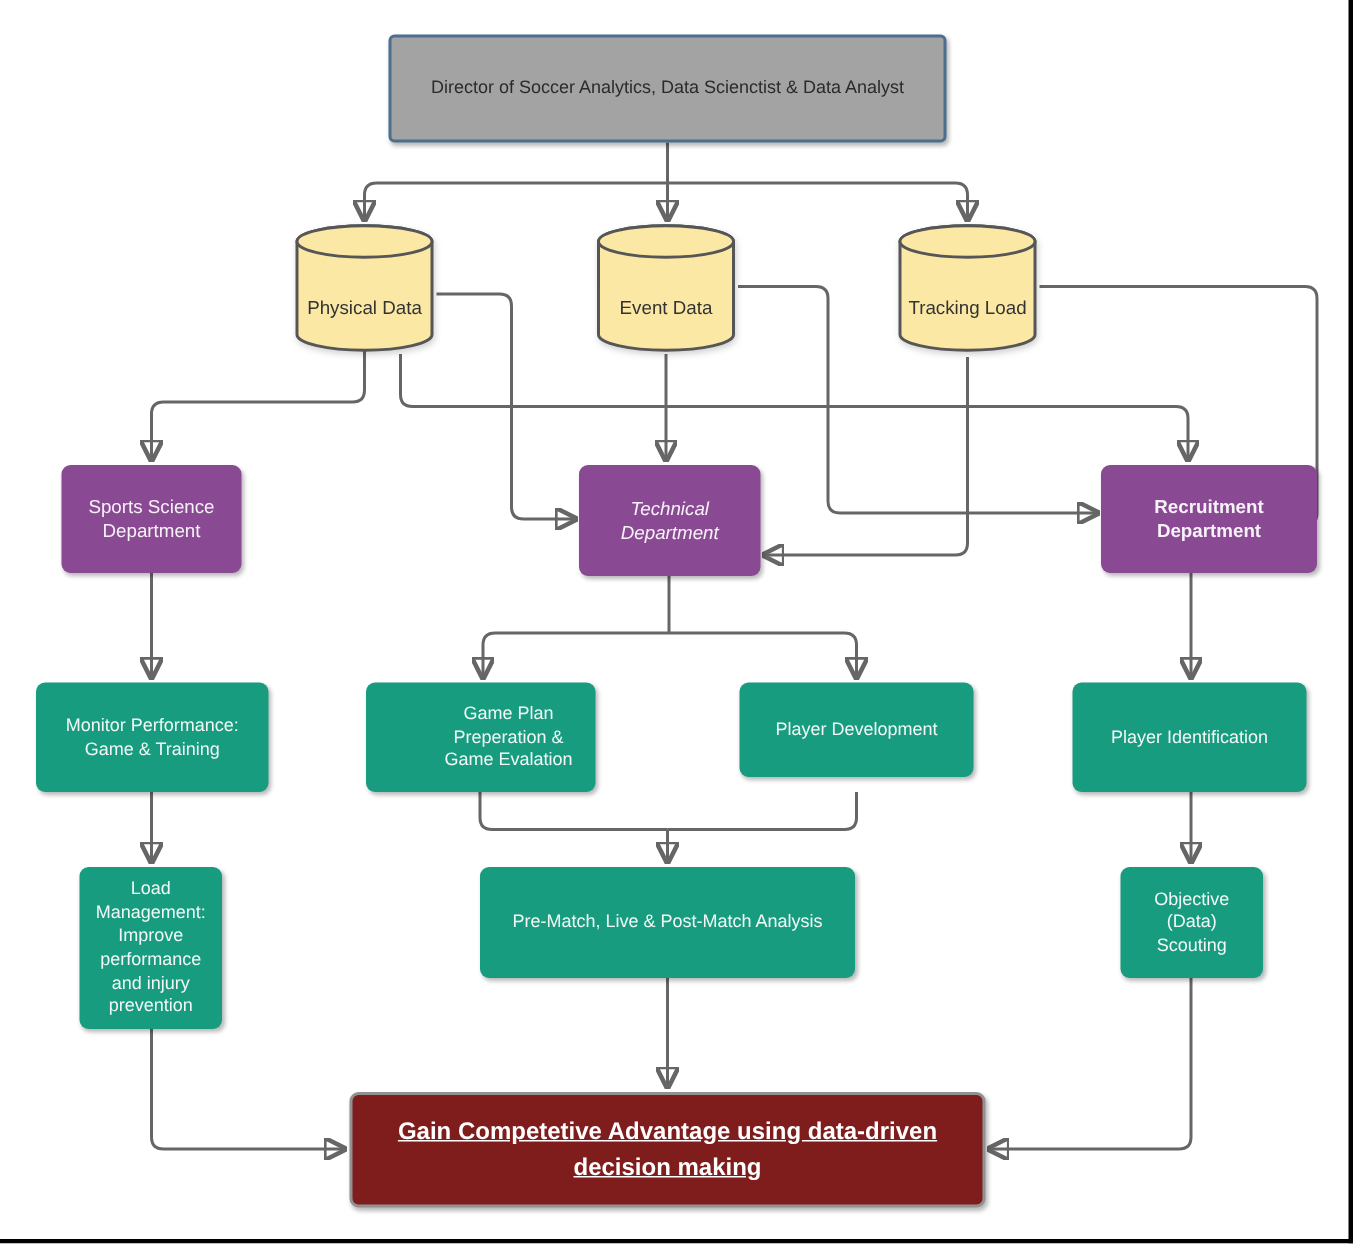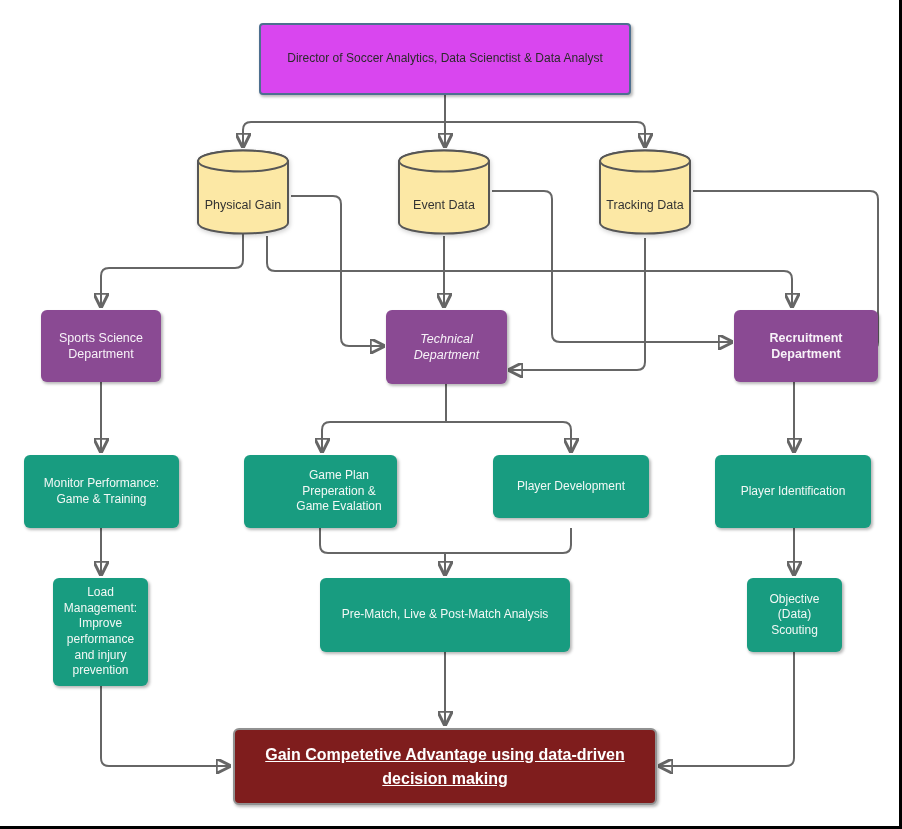--- a/index.html
+++ b/index.html
@@ -9,21 +9,21 @@
     box-sizing:border-box; overflow:hidden;
     font-family:"Liberation Sans", sans-serif;
   }
   .edges { position:absolute; left:0; top:0; width:902px; height:829px; pointer-events:none; }
   .edges path { fill:none; stroke:#666; stroke-width:2; stroke-linejoin:round; }
   .node {
     position:absolute; display:flex; align-items:center; justify-content:center;
     text-align:center; border-radius:6px; box-sizing:border-box; padding:4px 8px;
     font-size:12.5px; line-height:1.3; box-shadow:1.5px 2px 3px rgba(0,0,0,0.28);
   }
-  .blue   { background:#d946ef; border:2px solid #4d6f8f; color:#2b2b2b; font-size:12px; padding:2px 4px; border-radius:4px; }
+  .blue   { background:#a3a3a3; border:2px solid #4d6f8f; color:#2b2b2b; font-size:12px; padding:2px 4px; border-radius:4px; }
   .purple { background:#8a4a93; color:#f7f2f8; }
   .green  { background:#189c80; color:#f2f8f5; font-size:12px; }
   .red    { background:#7f1d1d; border:2px solid #919191; color:#ffffff;
             font-size:16px; font-weight:bold; text-decoration:underline; line-height:1.5; }
   .cyl { position:absolute; width:96px; height:88px; }
   .cyl svg { position:absolute; left:0; top:0; filter:drop-shadow(1px 2px 2px rgba(0,0,0,0.18)); }
   .cyl .cyl-label {
     position:absolute; left:0; right:0; top:50px; text-align:center;
     font-size:12.5px; color:#333;
   }
@@ -65,37 +65,37 @@
 
   <div class="node blue" style="left:259px; top:23px; width:372px; height:72px;">
     <span>Director of Soccer Analytics, Data Scienctist &amp; Data Analyst</span>
   </div>
 
   <div class="cyl" style="left:195px; top:148px;">
     <svg width="96" height="88" viewBox="0 0 96 88">
       <path d="M3,13 a45,10.5 0 0 1 90,0 v62 a45,10.5 0 0 1 -90,0 z" fill="#fce8a5" stroke="#565656" stroke-width="2"></path>
       <ellipse cx="48" cy="13" rx="45" ry="10.5" fill="#fce8a5" stroke="#565656" stroke-width="2"></ellipse>
     </svg>
-    <span class="cyl-label">Physical Gain</span>
+    <span class="cyl-label">Physical Data</span>
   </div>
 
   <div class="cyl" style="left:396px; top:148px;">
     <svg width="96" height="88" viewBox="0 0 96 88">
       <path d="M3,13 a45,10.5 0 0 1 90,0 v62 a45,10.5 0 0 1 -90,0 z" fill="#fce8a5" stroke="#565656" stroke-width="2"></path>
       <ellipse cx="48" cy="13" rx="45" ry="10.5" fill="#fce8a5" stroke="#565656" stroke-width="2"></ellipse>
     </svg>
     <span class="cyl-label">Event Data</span>
   </div>
 
   <div class="cyl" style="left:597px; top:148px;">
     <svg width="96" height="88" viewBox="0 0 96 88">
       <path d="M3,13 a45,10.5 0 0 1 90,0 v62 a45,10.5 0 0 1 -90,0 z" fill="#fce8a5" stroke="#565656" stroke-width="2"></path>
       <ellipse cx="48" cy="13" rx="45" ry="10.5" fill="#fce8a5" stroke="#565656" stroke-width="2"></ellipse>
     </svg>
-    <span class="cyl-label">Tracking Data</span>
+    <span class="cyl-label">Tracking Load</span>
   </div>
 
   <div class="node purple" style="left:41px; top:310px; width:120px; height:72px;">
     <span>Sports Science Department</span>
   </div>
 
   <div class="node purple" style="left:386px; top:310px; width:121px; height:74px;font-style:italic;">
     <span>Technical Department</span>
   </div>
 

